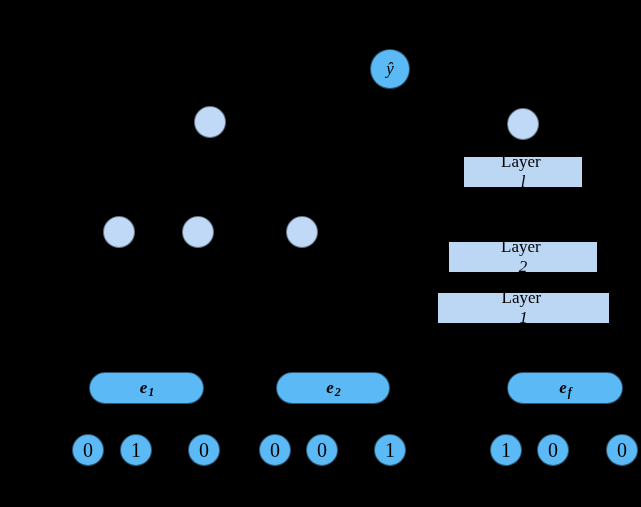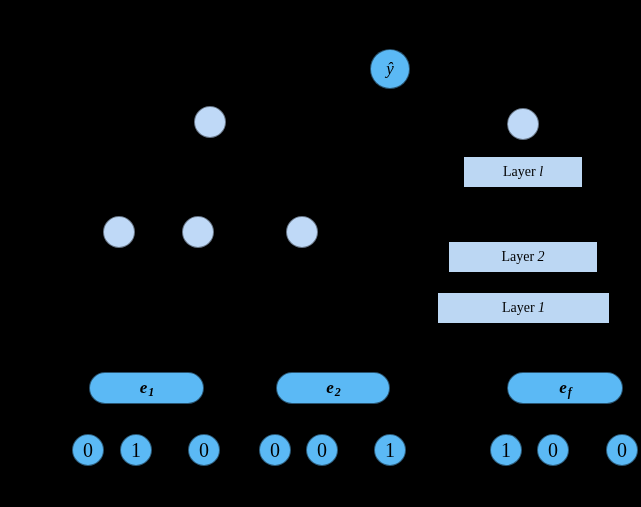--- a/index.html
+++ b/index.html
@@ -41,22 +41,23 @@
     color:var(--text-dark);
     font-size:20px;line-height:1;
     padding-bottom:1px;
   }
   .layer-box{
     position:absolute;height:32px;
     background:var(--box-light);
     border:1px solid #000;
     box-sizing:border-box;
     display:flex;align-items:center;justify-content:center;
-    color:var(--text-dark);font-size:14px;
+    color:var(--text-dark);font-size:17px;
     white-space:pre;
+    flex-direction:column;
   }
   .layer-box .idx{font-style:italic;}
   .pill{
     position:absolute;height:32px;
     background:var(--node-blue);
     border:1px solid rgba(0,0,0,.55);
     border-radius:16px;
     box-sizing:border-box;
     display:flex;align-items:center;justify-content:center;
     color:var(--text-dark);

